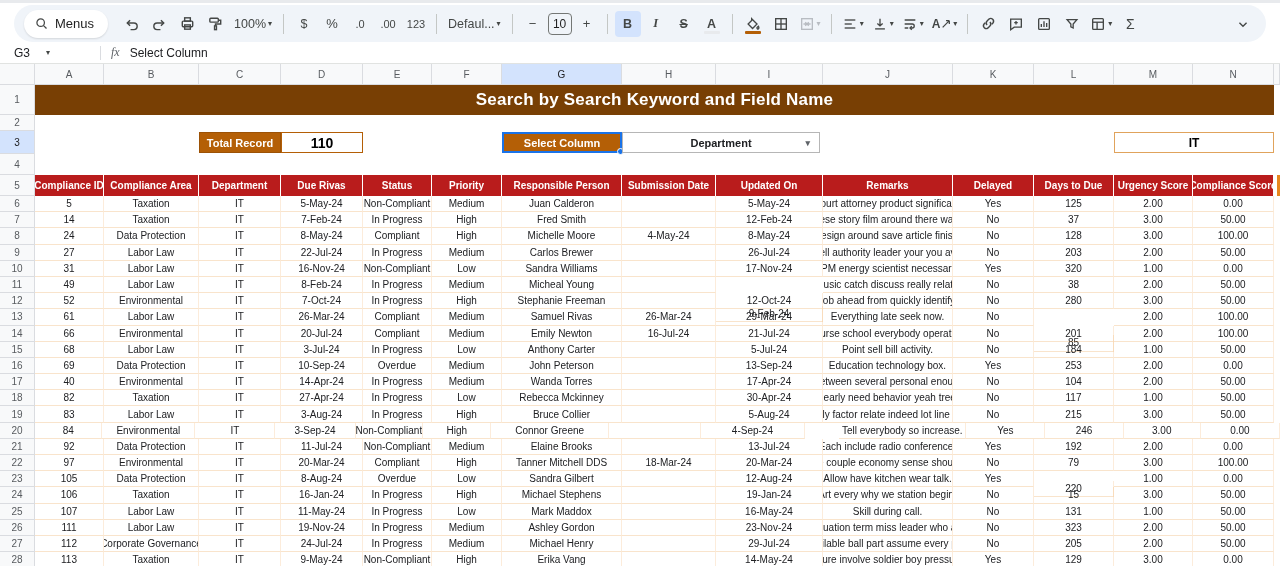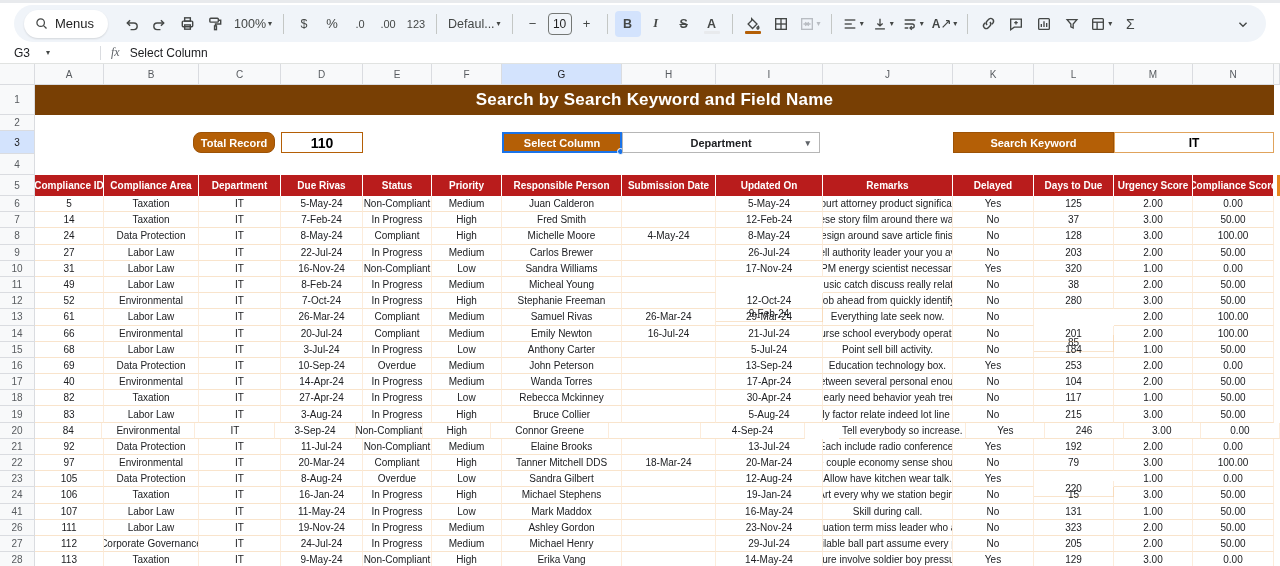--- a/index.html
+++ b/index.html
@@ -268,36 +268,33 @@
   <div id="sheet-rows">
       <div class="srow" style="height: 30px;">
         <div class="rowh">1</div>
         <div class="banner">Search by Search Keyword and Field Name</div>
       </div>
       <div class="srow" style="height: 16px;">
         <div class="rowh">2</div>
       </div>
       <div class="srow" style="height: 23px;">
         <div class="rowh sel">3</div>
-        <div class="ctl brown-label" style="left: 193px; width: 82px; border-radius: 8px;">
+        <div class="ctl brown-label" style="left: 199px; width: 82px;">
           <span>Total Record</span>
         </div>
         <div class="ctl total-value" style="left: 281px; width: 82px;">
           <span>110</span>
         </div>
         <div class="ctl select-column" style="left: 502px; width: 120px;">
           <span>Select Column</span>
           <div class="fill-handle"></div>
         </div>
         <div class="ctl department" style="left: 622px; width: 198px;">
           <span>Department</span>
           <span class="dd-arrow">▾</span>
-        </div>
-        <div class="ctl brown-label" style="left: 953px; width: 161px;">
-          <span>Search Keyword</span>
         </div>
         <div class="ctl keyword-value" style="left: 1114px; width: 160px;">
           <span>IT</span>
         </div>
       </div>
       <div class="srow" style="height: 21px;">
         <div class="rowh">4</div>
       </div>
       <div class="srow" style="height: 21px;">
         <div class="rowh">5</div>
@@ -1166,21 +1163,21 @@
           <span>15</span>
         </div>
         <div class="dcell" style="width: 79px;">
           <span>3.00</span>
         </div>
         <div class="dcell" style="width: 81px;">
           <span>50.00</span>
         </div>
       </div>
       <div class="srow" style="height: 16.2px;">
-        <div class="rowh">41</div>
+        <div class="rowh">25</div>
         <div class="dcell" style="width: 69px;">
           <span>107</span>
         </div>
         <div class="dcell" style="width: 95px;">
           <span>Labor Law</span>
         </div>
         <div class="dcell" style="width: 82px;">
           <span>IT</span>
         </div>
         <div class="dcell" style="width: 82px;">

